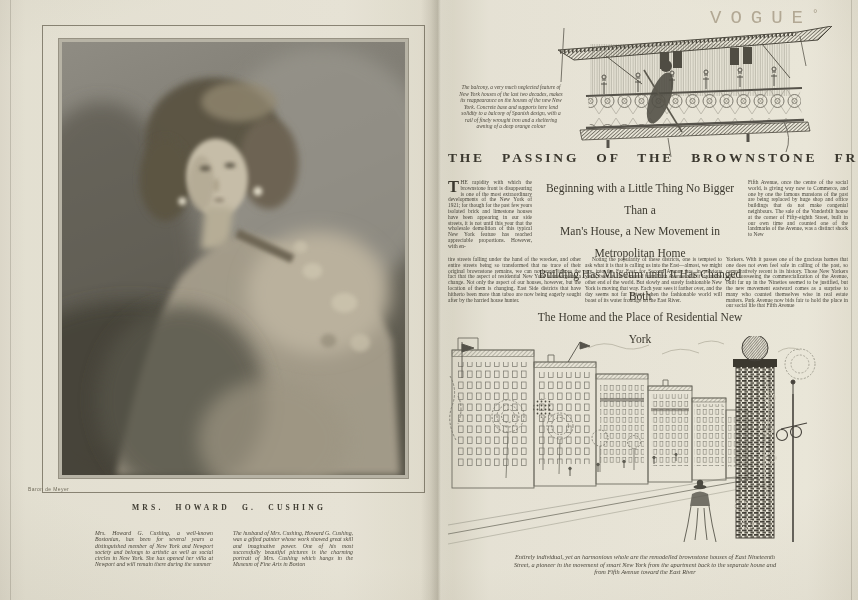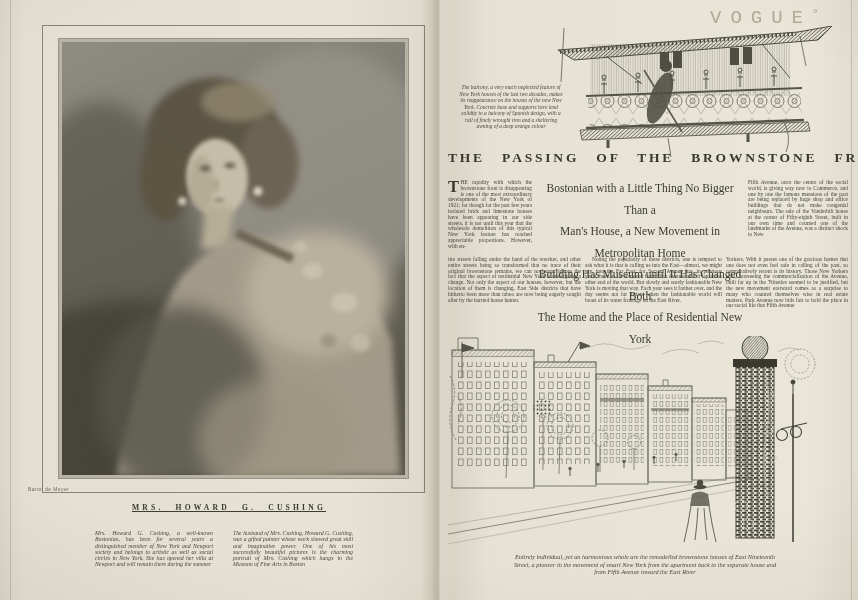--- a/index.html
+++ b/index.html
@@ -14,21 +14,21 @@
   .gutter{position:absolute;left:421px;top:0;width:32px;height:600px;
     background:linear-gradient(90deg,rgba(0,0,0,0) 0%,rgba(70,63,45,.08) 30%,rgba(70,63,45,.20) 52%,rgba(255,255,250,.12) 62%,rgba(0,0,0,0) 100%);}
   .abs{position:absolute;}
 
   
   .photo-frame{left:42px;top:25px;width:381px;height:466px;border:1px solid rgba(88,82,66,.66);}
   .photo-mat{left:58px;top:38px;width:351px;height:441px;background:#b7b3a5;border:1px solid rgba(120,114,98,.5);box-sizing:border-box;padding:3px;}
   .photo-mat svg{display:block;width:100%;height:100%;}
   .photo-credit{left:28px;top:486px;font-size:5px;color:#716c5c;letter-spacing:.4px;font-family:"Liberation Sans",sans-serif;}
   .cushing-title{left:40px;top:503px;width:378px;text-align:center;font-size:7.6px;font-weight:bold;
-    letter-spacing:3.2px;word-spacing:7px;color:#3e3b31;text-decoration:underline;}
+    letter-spacing:3.2px;word-spacing:7px;color:#3e3b31;}
   .lcap{top:530px;font-style:italic;font-size:5.8px;line-height:6.3px;text-align:justify;color:#4a463b;}
   .lcap-1{left:95px;width:118px;}
   .lcap-2{left:233px;width:120px;}
 
   
   .vogue{left:710px;top:7px;font-family:Liberation Mono, monospace;font-size:19px;
     letter-spacing:9px;color:#b2a894;font-weight:normal;}
   .vogue-flourish{font-size:11px;vertical-align:6px;letter-spacing:0;color:#a89f8b;}
   .balcony-art{left:548px;top:26px;width:302px;height:132px;}
   .balcony-caption{left:457px;top:84px;width:108px;font-style:italic;font-size:5.4px;line-height:6.5px;
@@ -177,21 +177,21 @@
       <line x1="16" y1="2" x2="13" y2="56" stroke="#6a675c" stroke-width=".9"></line>
     </svg>
 
     <div class="abs balcony-caption">The balcony, a very much neglected feature of New York houses of the last two decades, makes its reappearance on the houses of the new New York. Concrete base and supports here lend solidity to a balcony of Spanish design, with a rail of finely wrought iron and a sheltering awning of a deep orange colour</div>
 
     <div class="abs article-title">THE PASSING OF THE BROWNSTONE FRONT</div>
 
     <div class="abs bodytext col1-top"><span class="dropcap">T</span><span>HE rapidity with which the brownstone front is disappearing is one of the most extraordinary developments of the New York of 1921; for though for the past few years isolated brick and limestone houses have been appearing in our side streets, it is not until this year that the wholesale demolition of this typical New York feature has reached appreciable proportions. However, with en-</span></div>
 
     <div class="abs subtitle">
-      <div>Bostonian with a Little Thing No Bigger Than a</div>
+      <div>Beginning with a Little Thing No Bigger Than a</div>
       <div>Man's House, a New Movement in Metropolitan Home</div>
       <div>Building Has Museum until It Has Changed Both</div>
       <div>The Home and the Place of Residential New York</div>
     </div>
 
     <div class="abs bodytext col3-top">Fifth Avenue, once the centre of the social world, is giving way now to Commerce, and one by one the famous mansions of the past are being replaced by huge shop and office buildings that do not make congenial neighbours. The sale of the Vanderbilt house at the corner of Fifty-eighth Street, built in our own time and counted one of the landmarks of the Avenue, was a distinct shock to New</div>
     <div class="abs bodytext col1-bottom">tire streets falling under the hand of the wrecker, and other entire streets being so transformed that no trace of their original brownstone remains, we can no longer ignore the fact that the aspect of residential New York is undergoing a change. Not only the aspect of our houses, however, but the location of them is changing. East Side districts that have hitherto been more than taboo are now being eagerly sought after by the harried house hunter.</div>
     <div class="abs bodytext col2"><span class="indent"></span><span>Noting the popularity of these districts, one is tempted to ask what it is that is calling us into the East—almost, we might say, into the Far East; for Second Avenue has, in previous years, been as far removed from Fifth Avenue as if it lay at the other end of the world. But slowly and surely fashionable New York is moving that way. Each year sees it farther over, and the day seems not far distant when the fashionable world will boast of its water frontage on the East River.</span></div>
     <div class="abs bodytext col3-bottom">Yorkers. With it passes one of the gracious homes that one does not even feel safe in calling of the past, so comparatively recent is its history. Those New Yorkers who, foreseeing the commercialization of the Avenue, built far up in the 'Nineties seemed to be justified, but the new movement eastward comes as a surprise to many who counted themselves wise in real estate matters. Park Avenue now bids fair to hold the place in our social life that Fifth Avenue</div>
 

